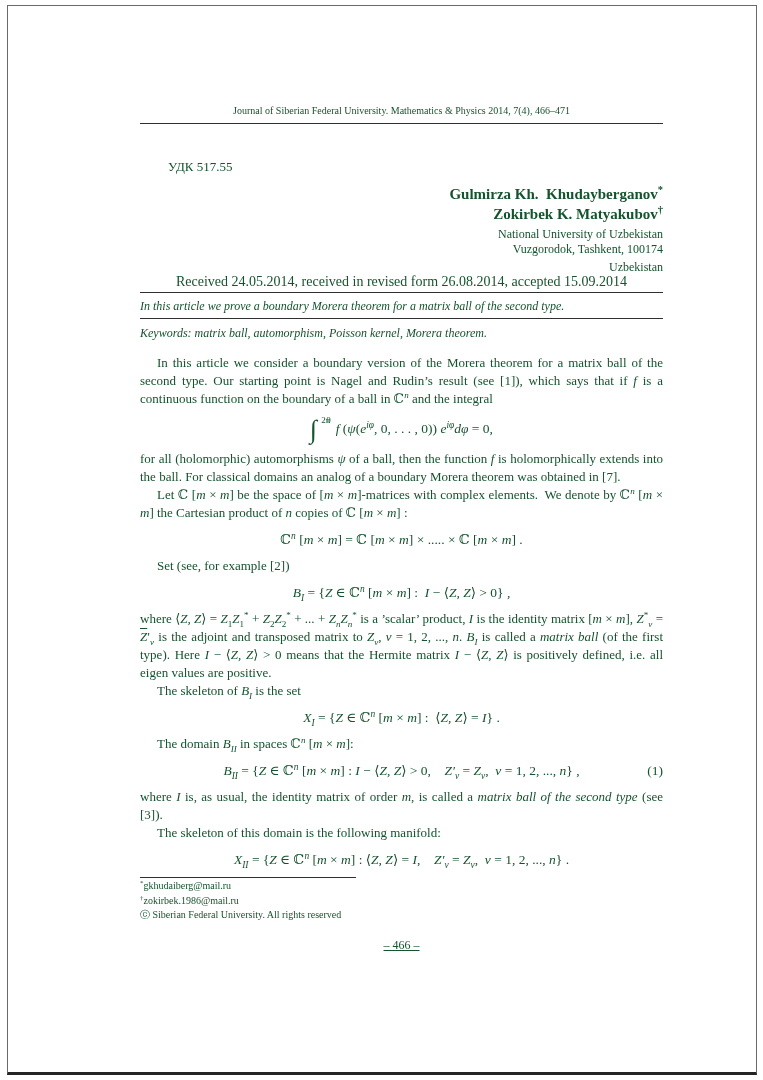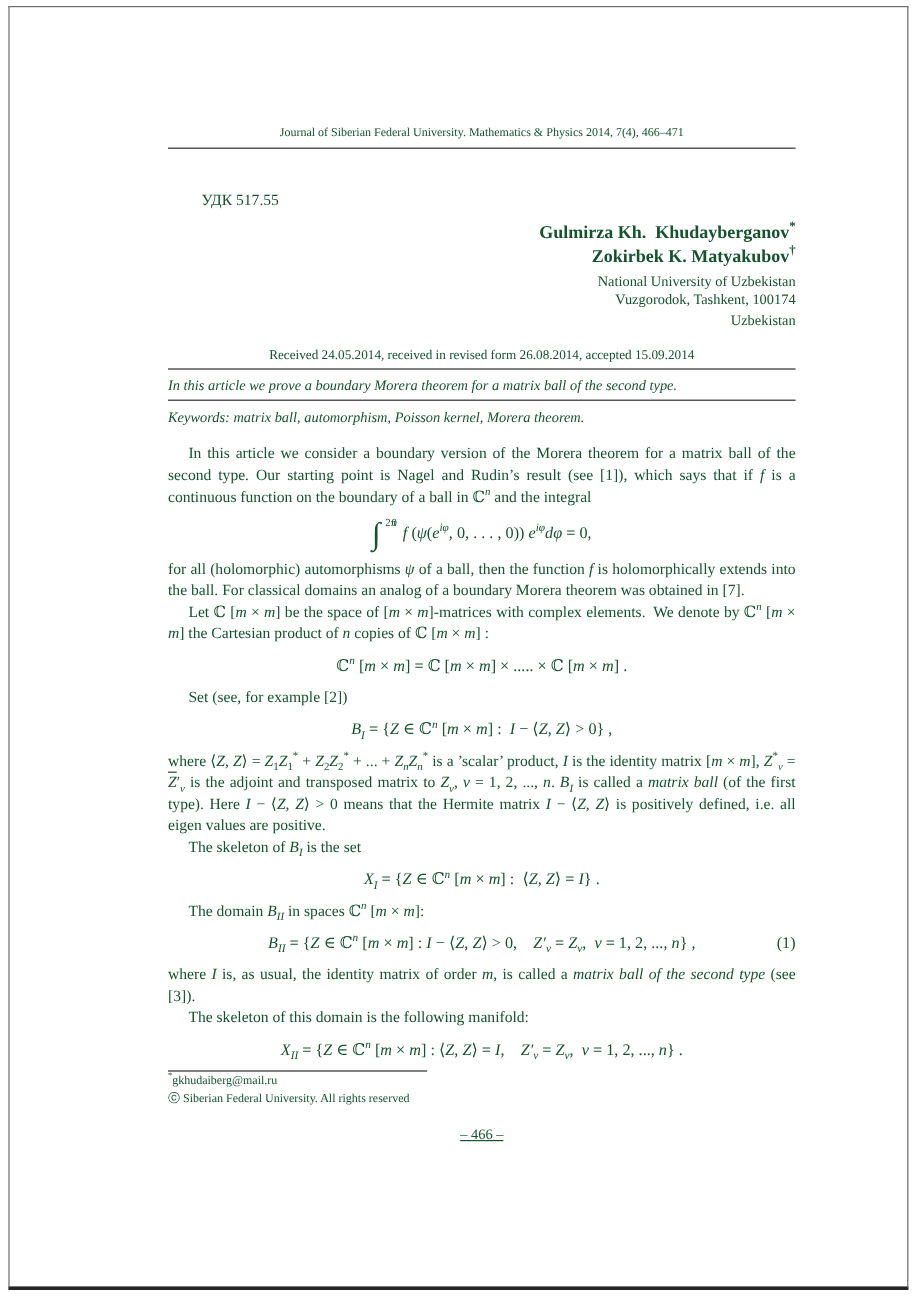--- a/index.html
+++ b/index.html
@@ -40,21 +40,21 @@
   .title {
     margin: 5px 0 0 0;
     font-size: 19px;
     line-height: 23.5px;
     font-weight: bold;
     text-align: left;
   }
   .authors { margin-top: 9px; text-align: right; font-weight: bold; font-size: 15px; line-height: 19.5px; }
   .affil { margin-top: 3px; text-align: right; font-size: 12px; line-height: 15px; }
   .affil-country { margin-top: 3px; }
-  .received { margin-top: 15px; text-align: center; font-size: 11px; line-height: 13px; }
+  .received { text-align: center; font-size: 14px; line-height: 13px; }
   .rule { border-bottom: 1px solid #2f2f2f; margin-top: 4px; }
   .abstract { margin-top: 5px; font-style: italic; font-size: 12px; line-height: 16px; }
   .keywords { margin-top: 6px; font-style: italic; font-size: 12px; line-height: 16px; text-align: left; }
   .content p { margin: 0; }
   .indent { text-indent: 17px; }
   p.first { margin-top: 13px; }
   .eq {
     margin: 8px 0;
     text-align: center;
     font-size: 13.5px;
@@ -143,18 +143,19 @@
       <span class="eqnum">(1)</span>
     </div>
 
     <p>where <i>I</i> is, as usual, the identity matrix of order <i>m</i>, is called a <i>matrix ball of the second type</i> (see [3]).</p>
     <p class="indent">The skeleton of this domain is the following manifold:</p>
 
     <div class="eq"><i>X<sub>II</sub></i> = {<i>Z</i> ∈ ℂ<sup><i>n</i></sup> [<i>m</i> × <i>m</i>] : ⟨<i>Z, Z</i>⟩ = <i>I</i>,  <i>Z′<sub>v</sub></i> = <i>Z<sub>ν</sub></i>, <i>ν</i> = 1, 2, ..., <i>n</i>} .</div>
 
     <div class="fnrule"></div>
     <div class="fn"><sup>*</sup>gkhudaiberg@mail.ru</div>
+    <div class="fn"><sup>†</sup>zokirbek.1986@mail.ru</div>
     <div class="fn">ⓒ Siberian Federal University. All rights reserved</div>
 
     <div class="pagenum">– 466 –</div>
 
   </div>
 </div>
 
 </body></html>

